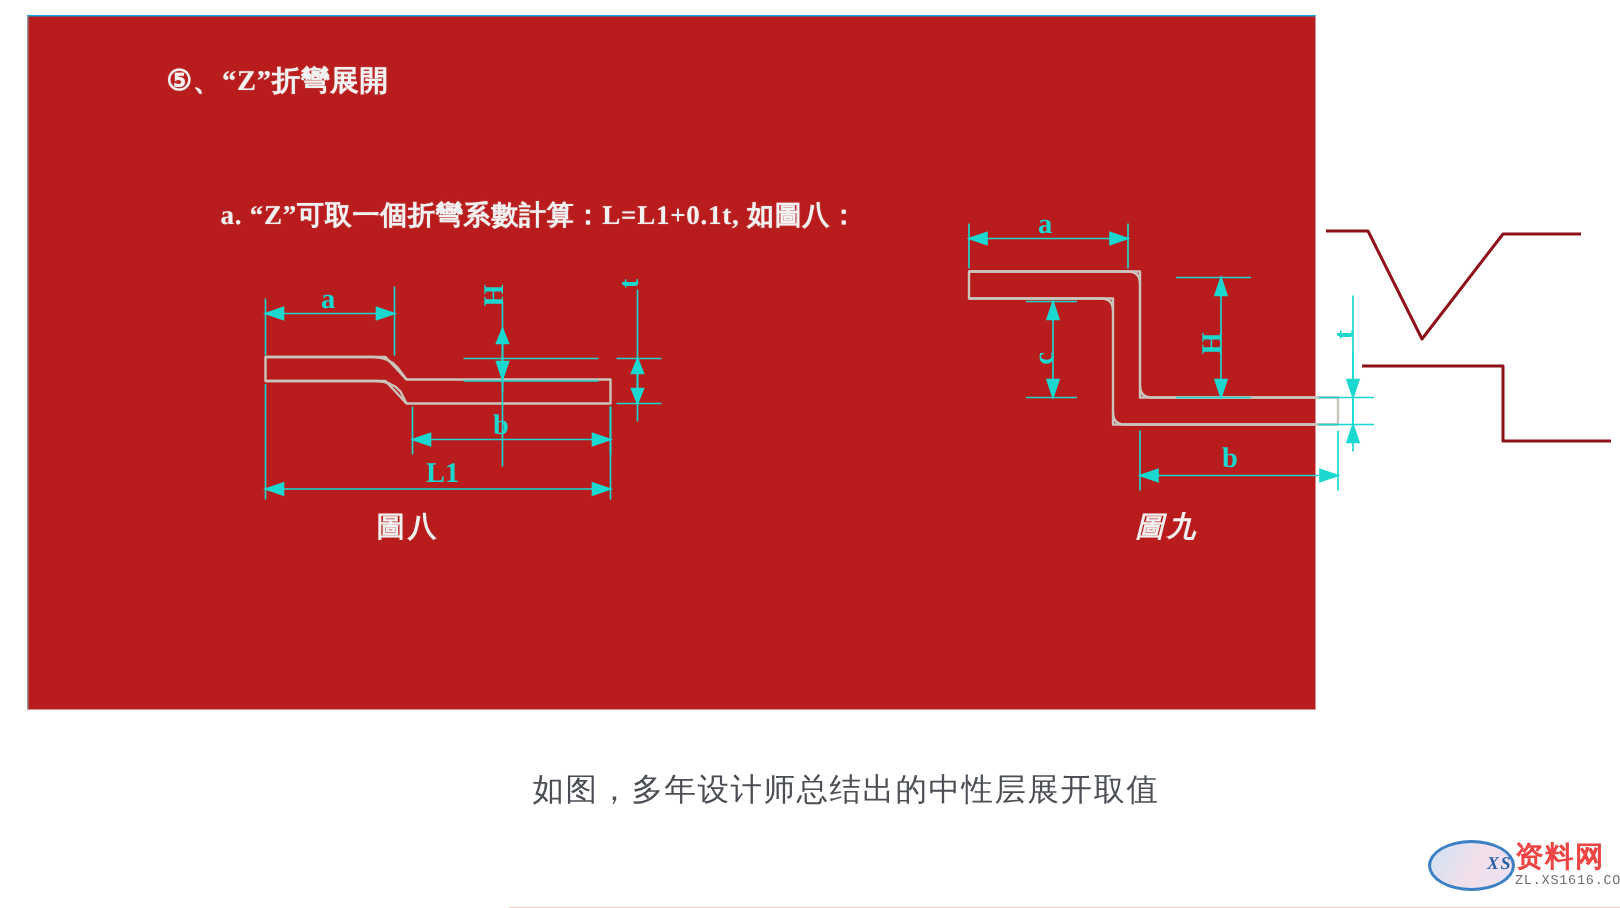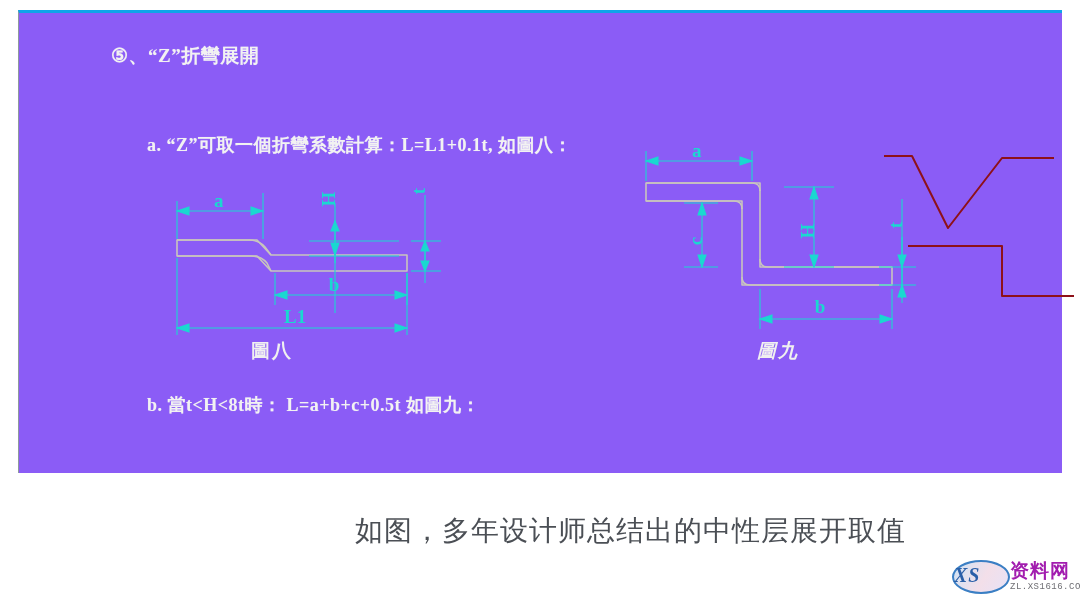--- a/index.html
+++ b/index.html
@@ -13,24 +13,24 @@
     position: relative;
     overflow: hidden;
     font-family: "Liberation Serif", "DejaVu Serif", serif;
   }
 
   
   #slide {
     position: absolute;
     left: 18px;
     top: 10px;
-    width: 1044px;
+    width: 859px;
     height: 463px;
-    background: #8b5cf6;
-    border-top: 3px solid #0ea5e9;
+    background: #b91c1c;
+    border-top: 1px solid #0ea5e9;
     border-left: 1px solid #8e9a9c;
     box-sizing: border-box;
   }
 
   
   .ln {
     position: absolute;
     color: #f2f2f2;
     font-family: "Liberation Serif", "DejaVu Serif", serif;
     white-space: nowrap;
@@ -58,21 +58,21 @@
   .cad { position: absolute; }
   #cad-fig8 { left: 140px; top: 160px; }
   #cad-fig9 { left: 605px; top: 130px; }
   #cad-red  { left: 865px; top: 115px; }
 
   
   #bottom-caption {
     position: absolute;
     left: 355px;
     top: 512px;
-    font-size: 28px;
+    font-size: 21px;
     color: #4b4f55;
     font-family: Liberation Mono, monospace;
     letter-spacing: 1px;
     white-space: nowrap;
   }
 
   
   #watermark {
     position: absolute;
     left: 952px;
@@ -82,53 +82,52 @@
   }
   #watermark .wm-logo {
     position: absolute;
     left: 0; top: 2px;
     width: 54px; height: 30px;
     border: 2px solid #3b7fc4;
     border-radius: 50%;
     color: #2a5fa8;
     font-style: italic;
     font-weight: 700;
-    font-size: 20px;
-    text-align: left;
+    font-size: 12px;
+    text-align: right;
     line-height: 27px;
     letter-spacing: 1px;
     font-family: "Liberation Serif", serif;
     background: linear-gradient(120deg,#cfe3f5 0%,#f3dfe9 55%,#e8e2f6 100%);
   }
   #watermark .wm-name {
     position: absolute;
     left: 58px; top: 0px;
     font-size: 19px;
     font-weight: 700;
-    color: #a21caf;
+    color: #ef4444;
     font-family: Liberation Mono, monospace;
     letter-spacing: 1px;
   }
   #watermark .wm-url {
     position: absolute;
     left: 58px; top: 24px;
     font-size: 9px;
     color: #6f6f74;
     font-family: "Liberation Mono", "DejaVu Sans Mono", monospace;
     letter-spacing: .5px;
   }
 </style>
 </head>
 <body>
 
 <div id="slide">
 
   <div class="ln" id="line-title">⑤、“Z”折彎展開</div>
   <div class="ln" id="line-case-a">a.  “Z”可取一個折彎系數計算：L=L1+0.1t, 如圖八：</div>
-  <div class="ln" id="line-case-b">b. 當t&lt;H&lt;8t時：     L=a+b+c+0.5t     如圖九：</div>
 
   <svg class="cad" id="cad-fig8" width="300" height="180" viewBox="0 0 300 180">
 
     <g fill="none" stroke="#c9c5bd" stroke-width="1.6" stroke-linejoin="round">
       <path d="M18 67 L18 83 L98 83 L112 98 L248 98 L248 82 L112 82 L98 67 Z"></path>
       <path d="M18 67 L90 67 Q100 67 106 74 L112 82"></path>
       <path d="M18 83 L92 83 Q102 83 108 90 L112 98"></path>
     </g>
 
     <g stroke="#1ad8d0" stroke-width="1.1" fill="#1ad8d0">

